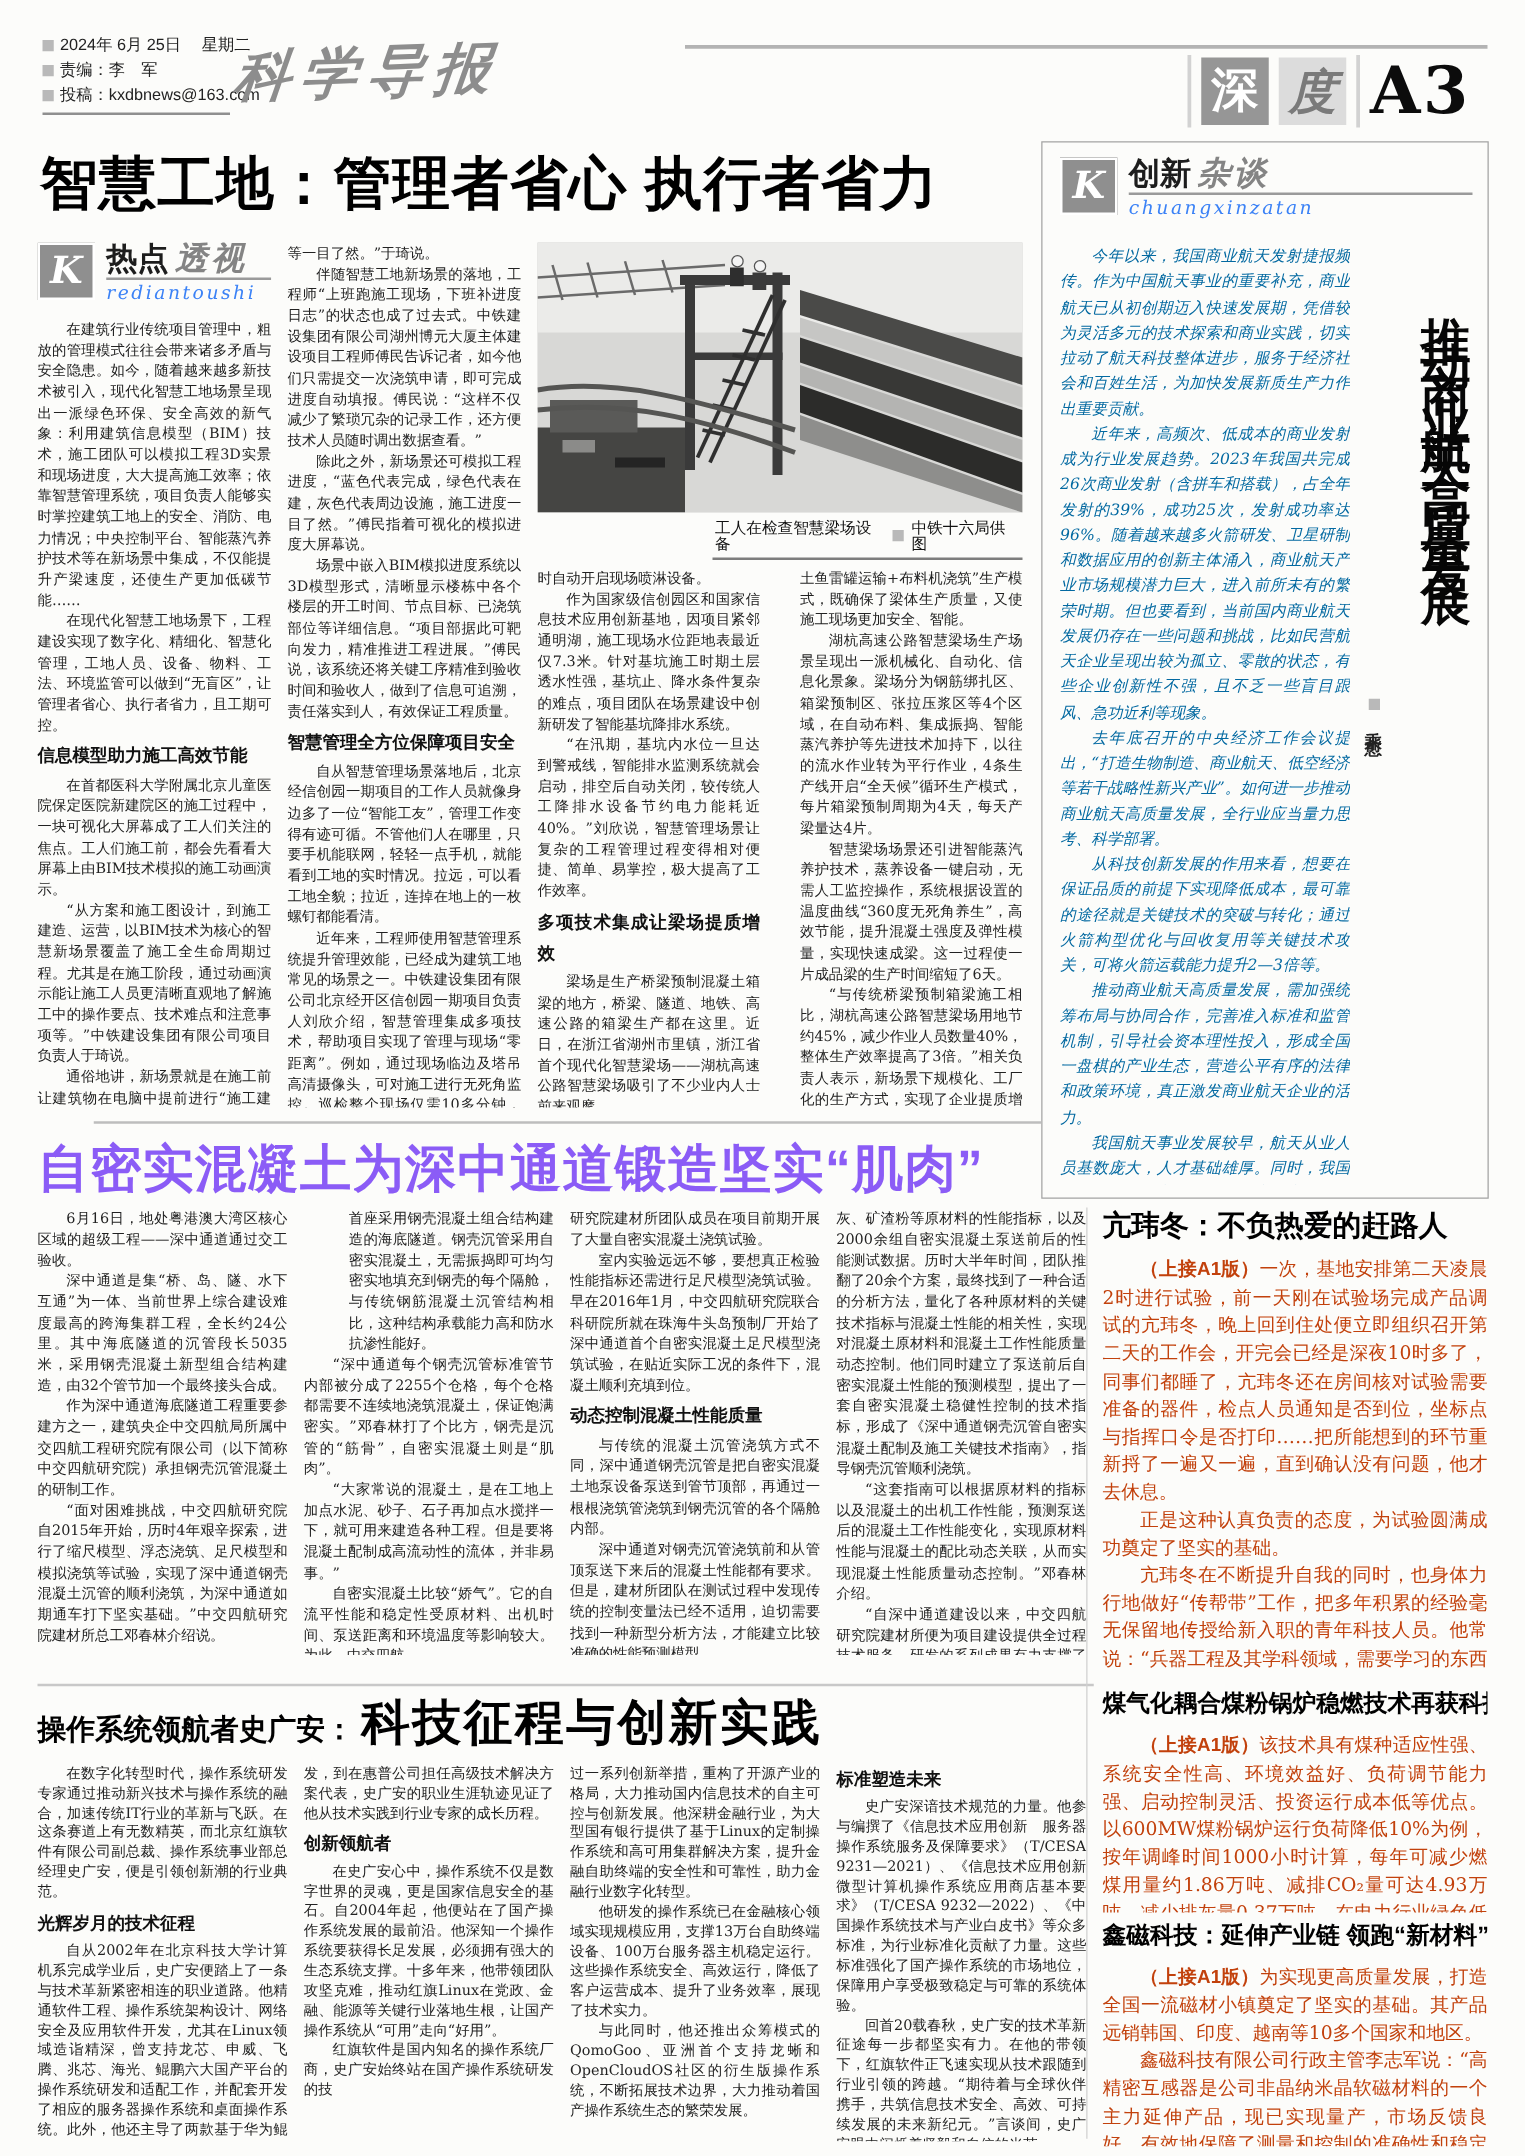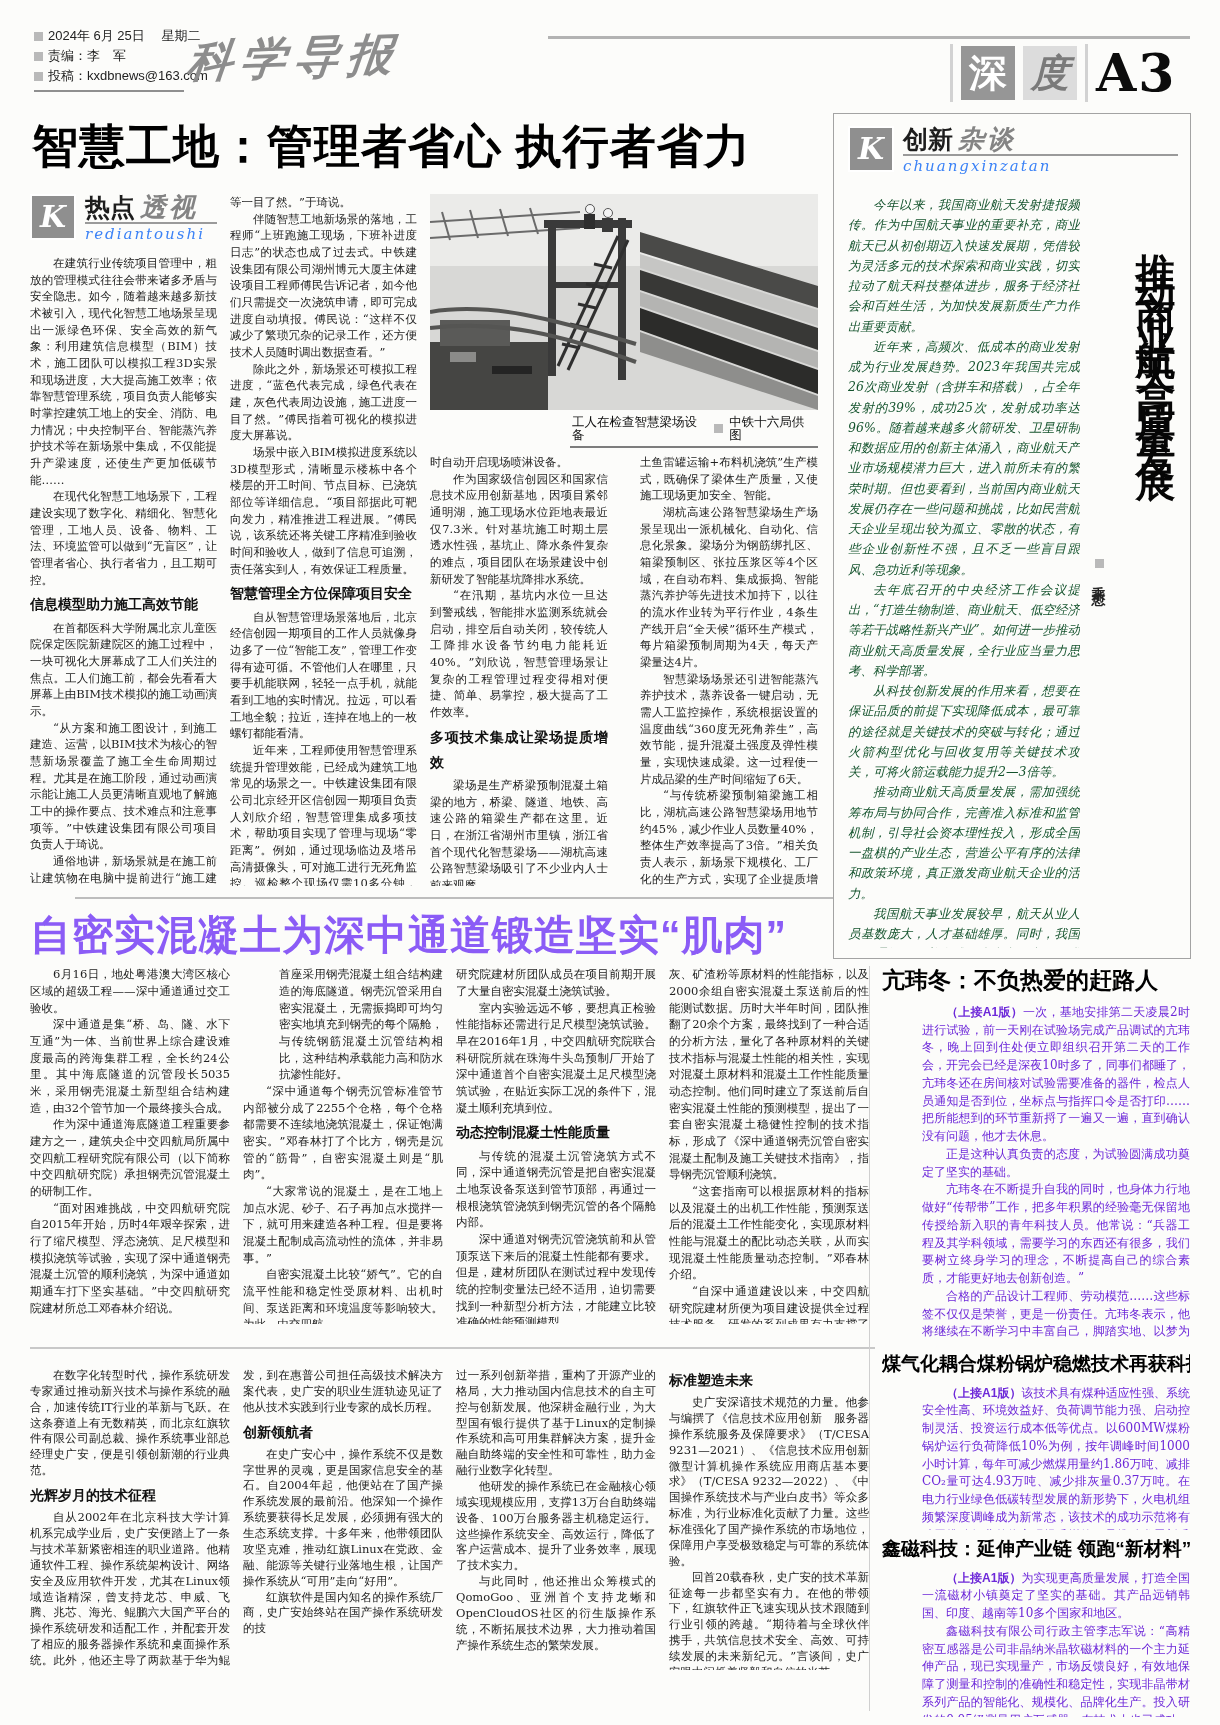--- a/index.html
+++ b/index.html
@@ -46,42 +46,42 @@
   .photo-wrap{width:388px;display:flex;flex-direction:column;height:100%;}
   .cap-row{align-self:flex-end;display:flex;align-items:center;gap:6px;margin:6px 0 6px;
            border-bottom:2px solid #7d7d7d;padding:0 2px 5px;width:248px;justify-content:flex-end;
            font:12.5px/1 "Liberation Sans",sans-serif;color:#111;}
 
   
   .rail{position:absolute;left:833px;top:113px;width:358px;height:846px;border:1px solid #a3a3a3;
         padding:12px 12px 10px 14px;display:flex;flex-direction:column;background:#fcfcfa;}
   .rail-flex{display:flex;flex:1;overflow:hidden;margin-top:8px;}
   .rail-text{width:232px;overflow:hidden;text-align:justify;}
-  .rail-text p{font-style:italic;font-size:12.5px;line-height:1.62;text-indent:2em;color:#14532d;}
+  .rail-text p{font-style:italic;font-size:12.5px;line-height:1.62;text-indent:2em;color:#0369a1;}
   .rail-mid{width:38px;display:flex;flex-direction:column;align-items:center;justify-content:center;gap:7px;}
   .v-author{writing-mode:vertical-rl;font:bold 14px/1 "Liberation Sans",sans-serif;letter-spacing:5px;color:#222;}
   .v-title{flex:1;writing-mode:vertical-rl;font:900 40px/1.1 "Liberation Sans",sans-serif;
            letter-spacing:21px;color:#060606;padding-top:26px;}
 
   
   .mid-rule{margin-left:45px;width:758px;border-top:2px solid #bdbdbd;}
   .mid-head{font:900 41px/1.3 "Liberation Sans",sans-serif;color:#8b5cf6;
             letter-spacing:1px;margin:10px 0 4px;white-space:nowrap;}
 
   
   .shi-head{display:flex;align-items:baseline;gap:6px;white-space:nowrap;}
   .shi-pre{font:bold 23px/1 "Liberation Sans",sans-serif;color:#000;}
   .shi-main{font:900 39px/1.1 "Liberation Sans",sans-serif;color:#000;letter-spacing:2px;}
   .shi-cols .col p{line-height:1.38;}
 
   
   .rr{position:absolute;left:882px;width:308px;overflow:hidden;}
   .rr h2{font:800 23px/1.3 "Liberation Sans",sans-serif;color:#000;margin-bottom:8px;white-space:nowrap;}
   .rr.small h2{font-size:19px;}
-  .rr p{font-size:12px;line-height:1.48;text-indent:2em;text-align:justify;color:#6d28d9;margin-left:40px;}
+  .rr p{font-size:15px;line-height:1.48;text-indent:2em;text-align:justify;color:#c2410c;}
   .rr b.lead{font-family:"Liberation Sans",sans-serif;}
   .vdiv{position:absolute;left:869px;top:966px;width:1px;height:745px;background:#cfcfcf;}
   .hdiv{position:absolute;left:30px;top:1347px;width:845px;height:2px;background:#c8c8c8;}
 </style>
 </head>
 <body>
 
 <div class="mh-block">
   <div class="mh-item">
       <span class="sq"></span>
@@ -280,20 +280,24 @@
       <p>“自深中通道建设以来，中交四航研究院建材所便为项目建设提供全过程技术服务，研发的系列成果有力支撑了工程质量。”深中通道管理中心主任、总工程师宋神友说。</p>
 
     </div>
   </div>
 </div>
 
 <div class="hdiv"></div>
 <div class="vdiv"></div>
 
 <div class="abs" style="left:30px;top:1358px;width:845px;">
+  <div class="shi-head">
+    <span class="shi-pre">操作系统领航者史广安：</span>
+    <span class="shi-main">科技征程与创新实践</span>
+  </div>
   <div class="cols shi-cols" style="height:302px;margin-top:10px;">
     <div class="col" style="width:200px;height:100%;">
       <p>在数字化转型时代，操作系统研发专家通过推动新兴技术与操作系统的融合，加速传统IT行业的革新与飞跃。在这条赛道上有无数精英，而北京红旗软件有限公司副总裁、操作系统事业部总经理史广安，便是引领创新潮的行业典范。</p>
       <h3>光辉岁月的技术征程</h3>
       <p>自从2002年在北京科技大学计算机系完成学业后，史广安便踏上了一条与技术革新紧密相连的职业道路。他精通软件工程、操作系统架构设计、网络安全及应用软件开发，尤其在Linux领域造诣精深，曾支持龙芯、申威、飞腾、兆芯、海光、鲲鹏六大国产平台的操作系统研发和适配工作，并配套开发了相应的服务器操作系统和桌面操作系统。此外，他还主导了两款基于华为鲲鹏与飞腾芯片的银行智能终端操作系统的研发。</p>
 
     </div>
     <div class="col" style="width:200px;height:100%;">
       <p style="text-indent:0;">发，到在惠普公司担任高级技术解决方案代表，史广安的职业生涯轨迹见证了他从技术实践到行业专家的成长历程。</p>
       <h3>创新领航者</h3>

